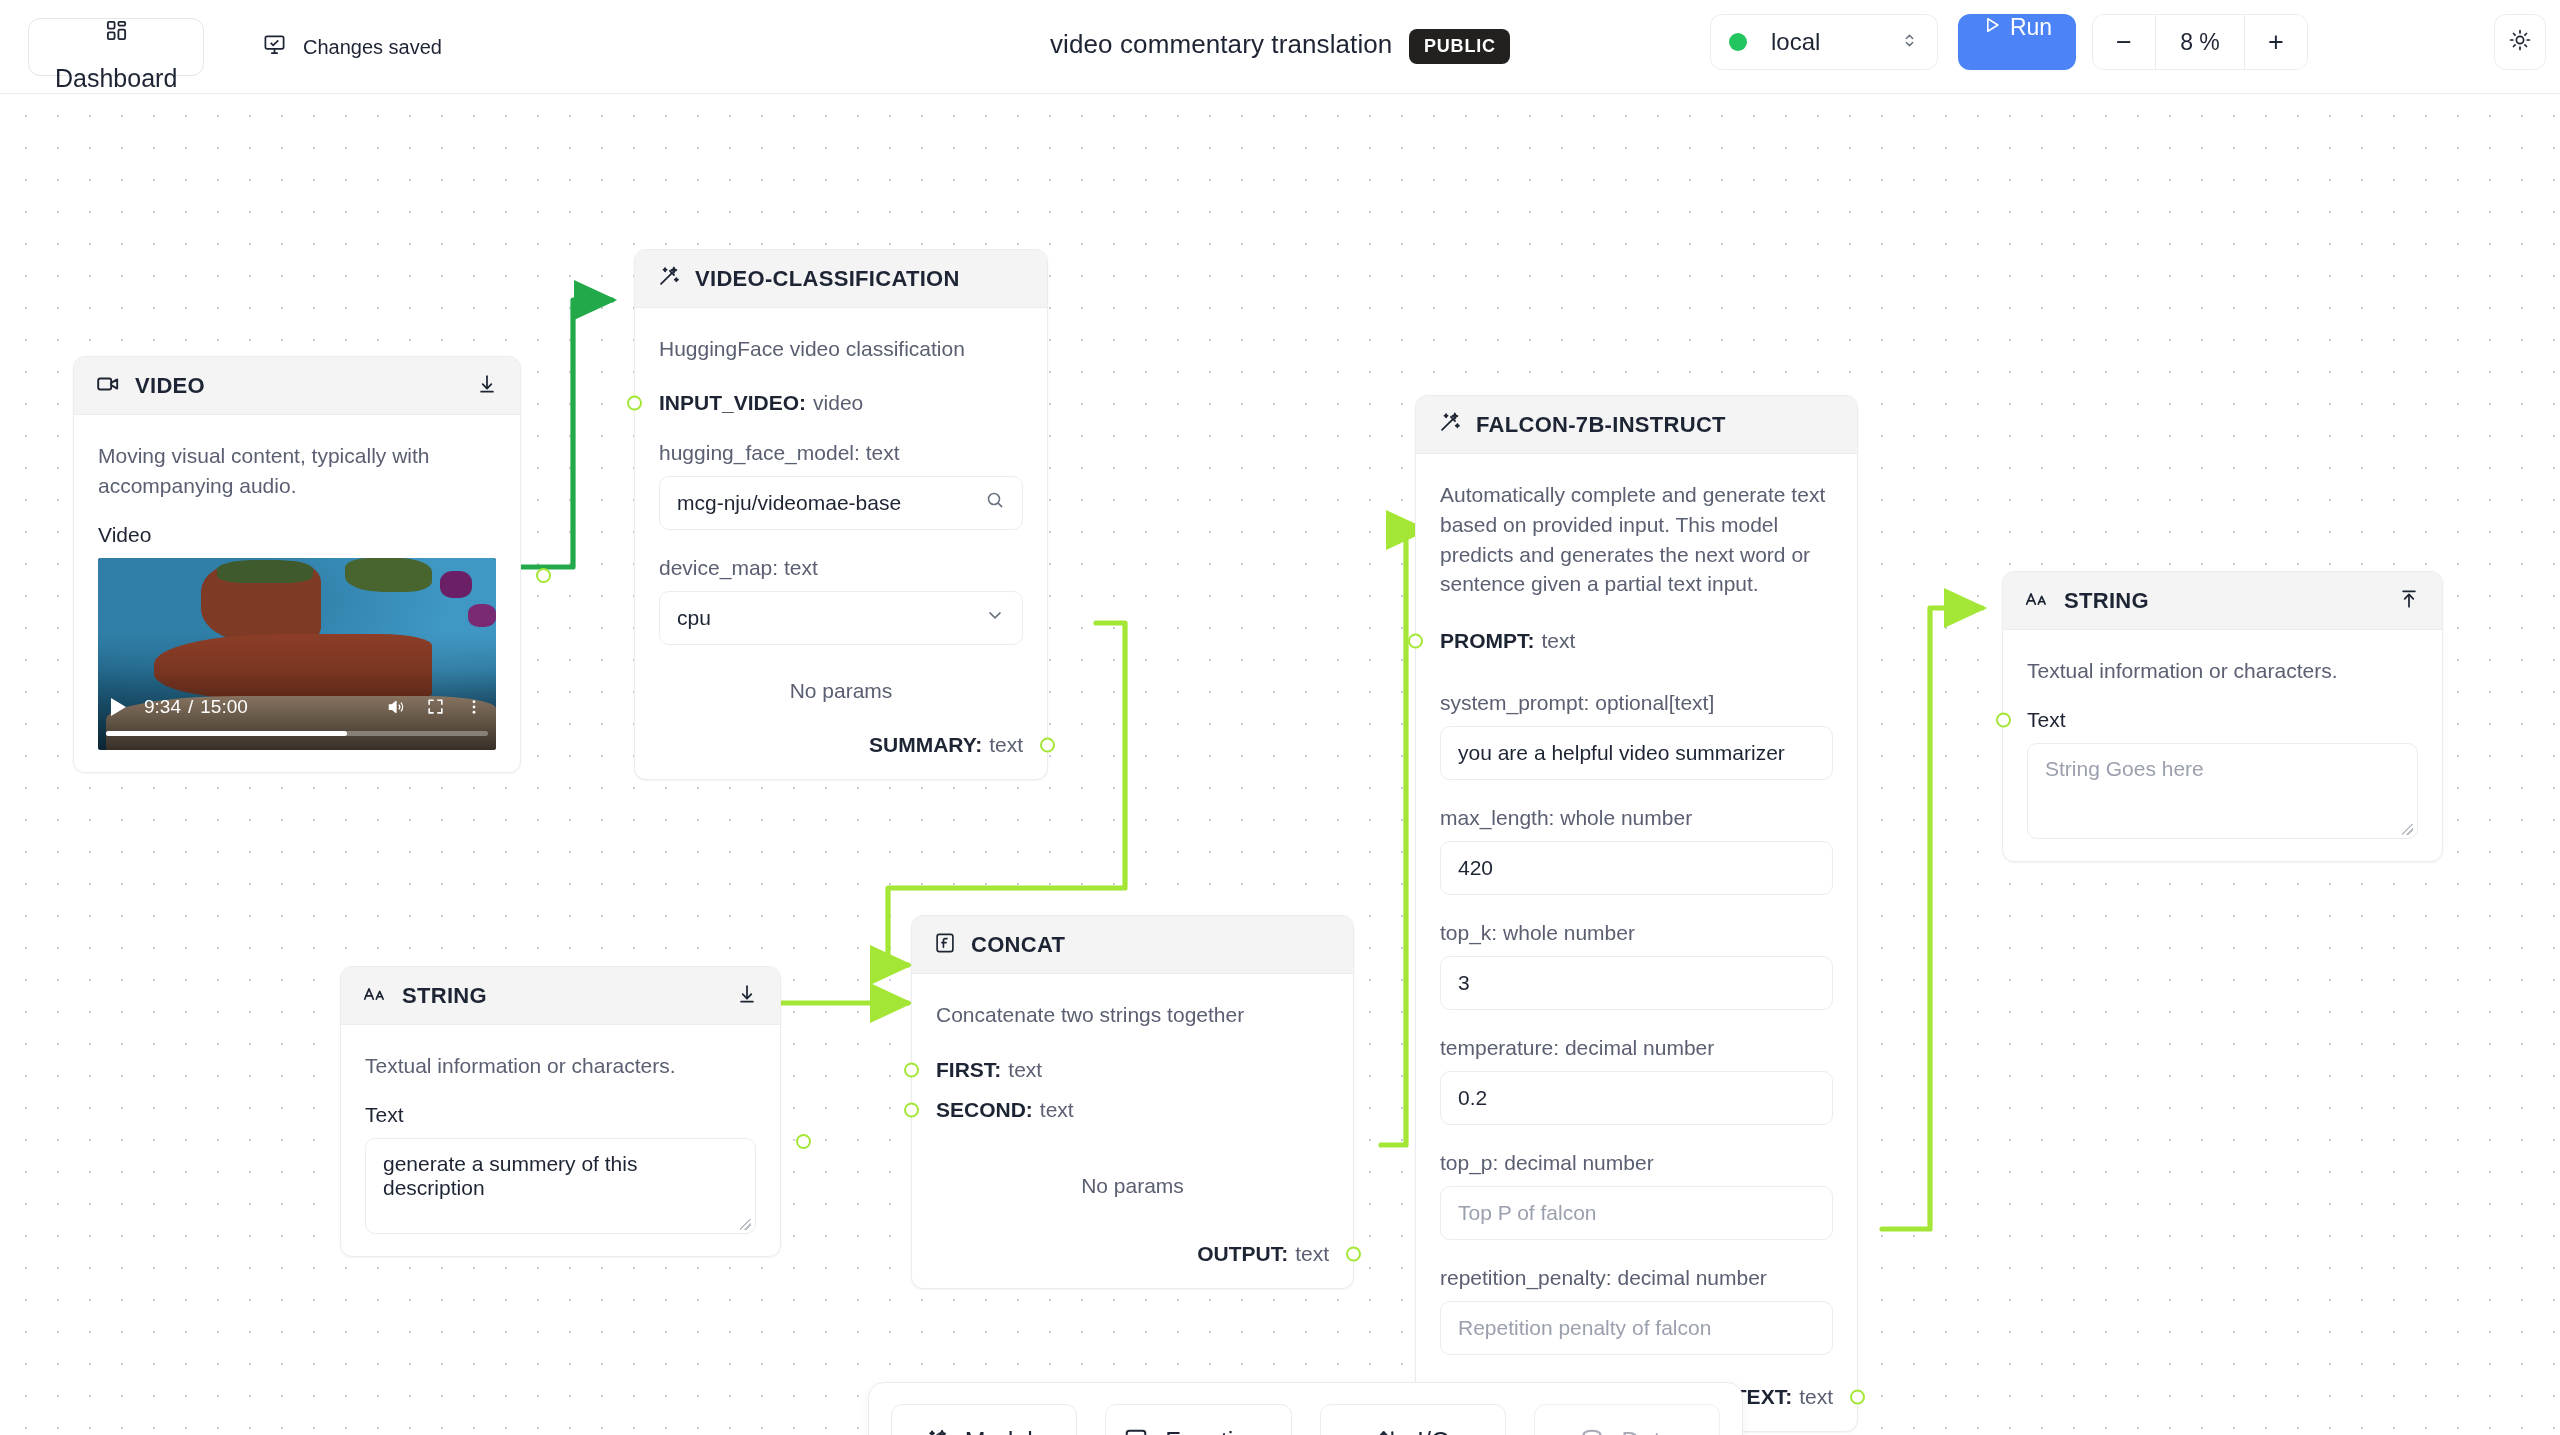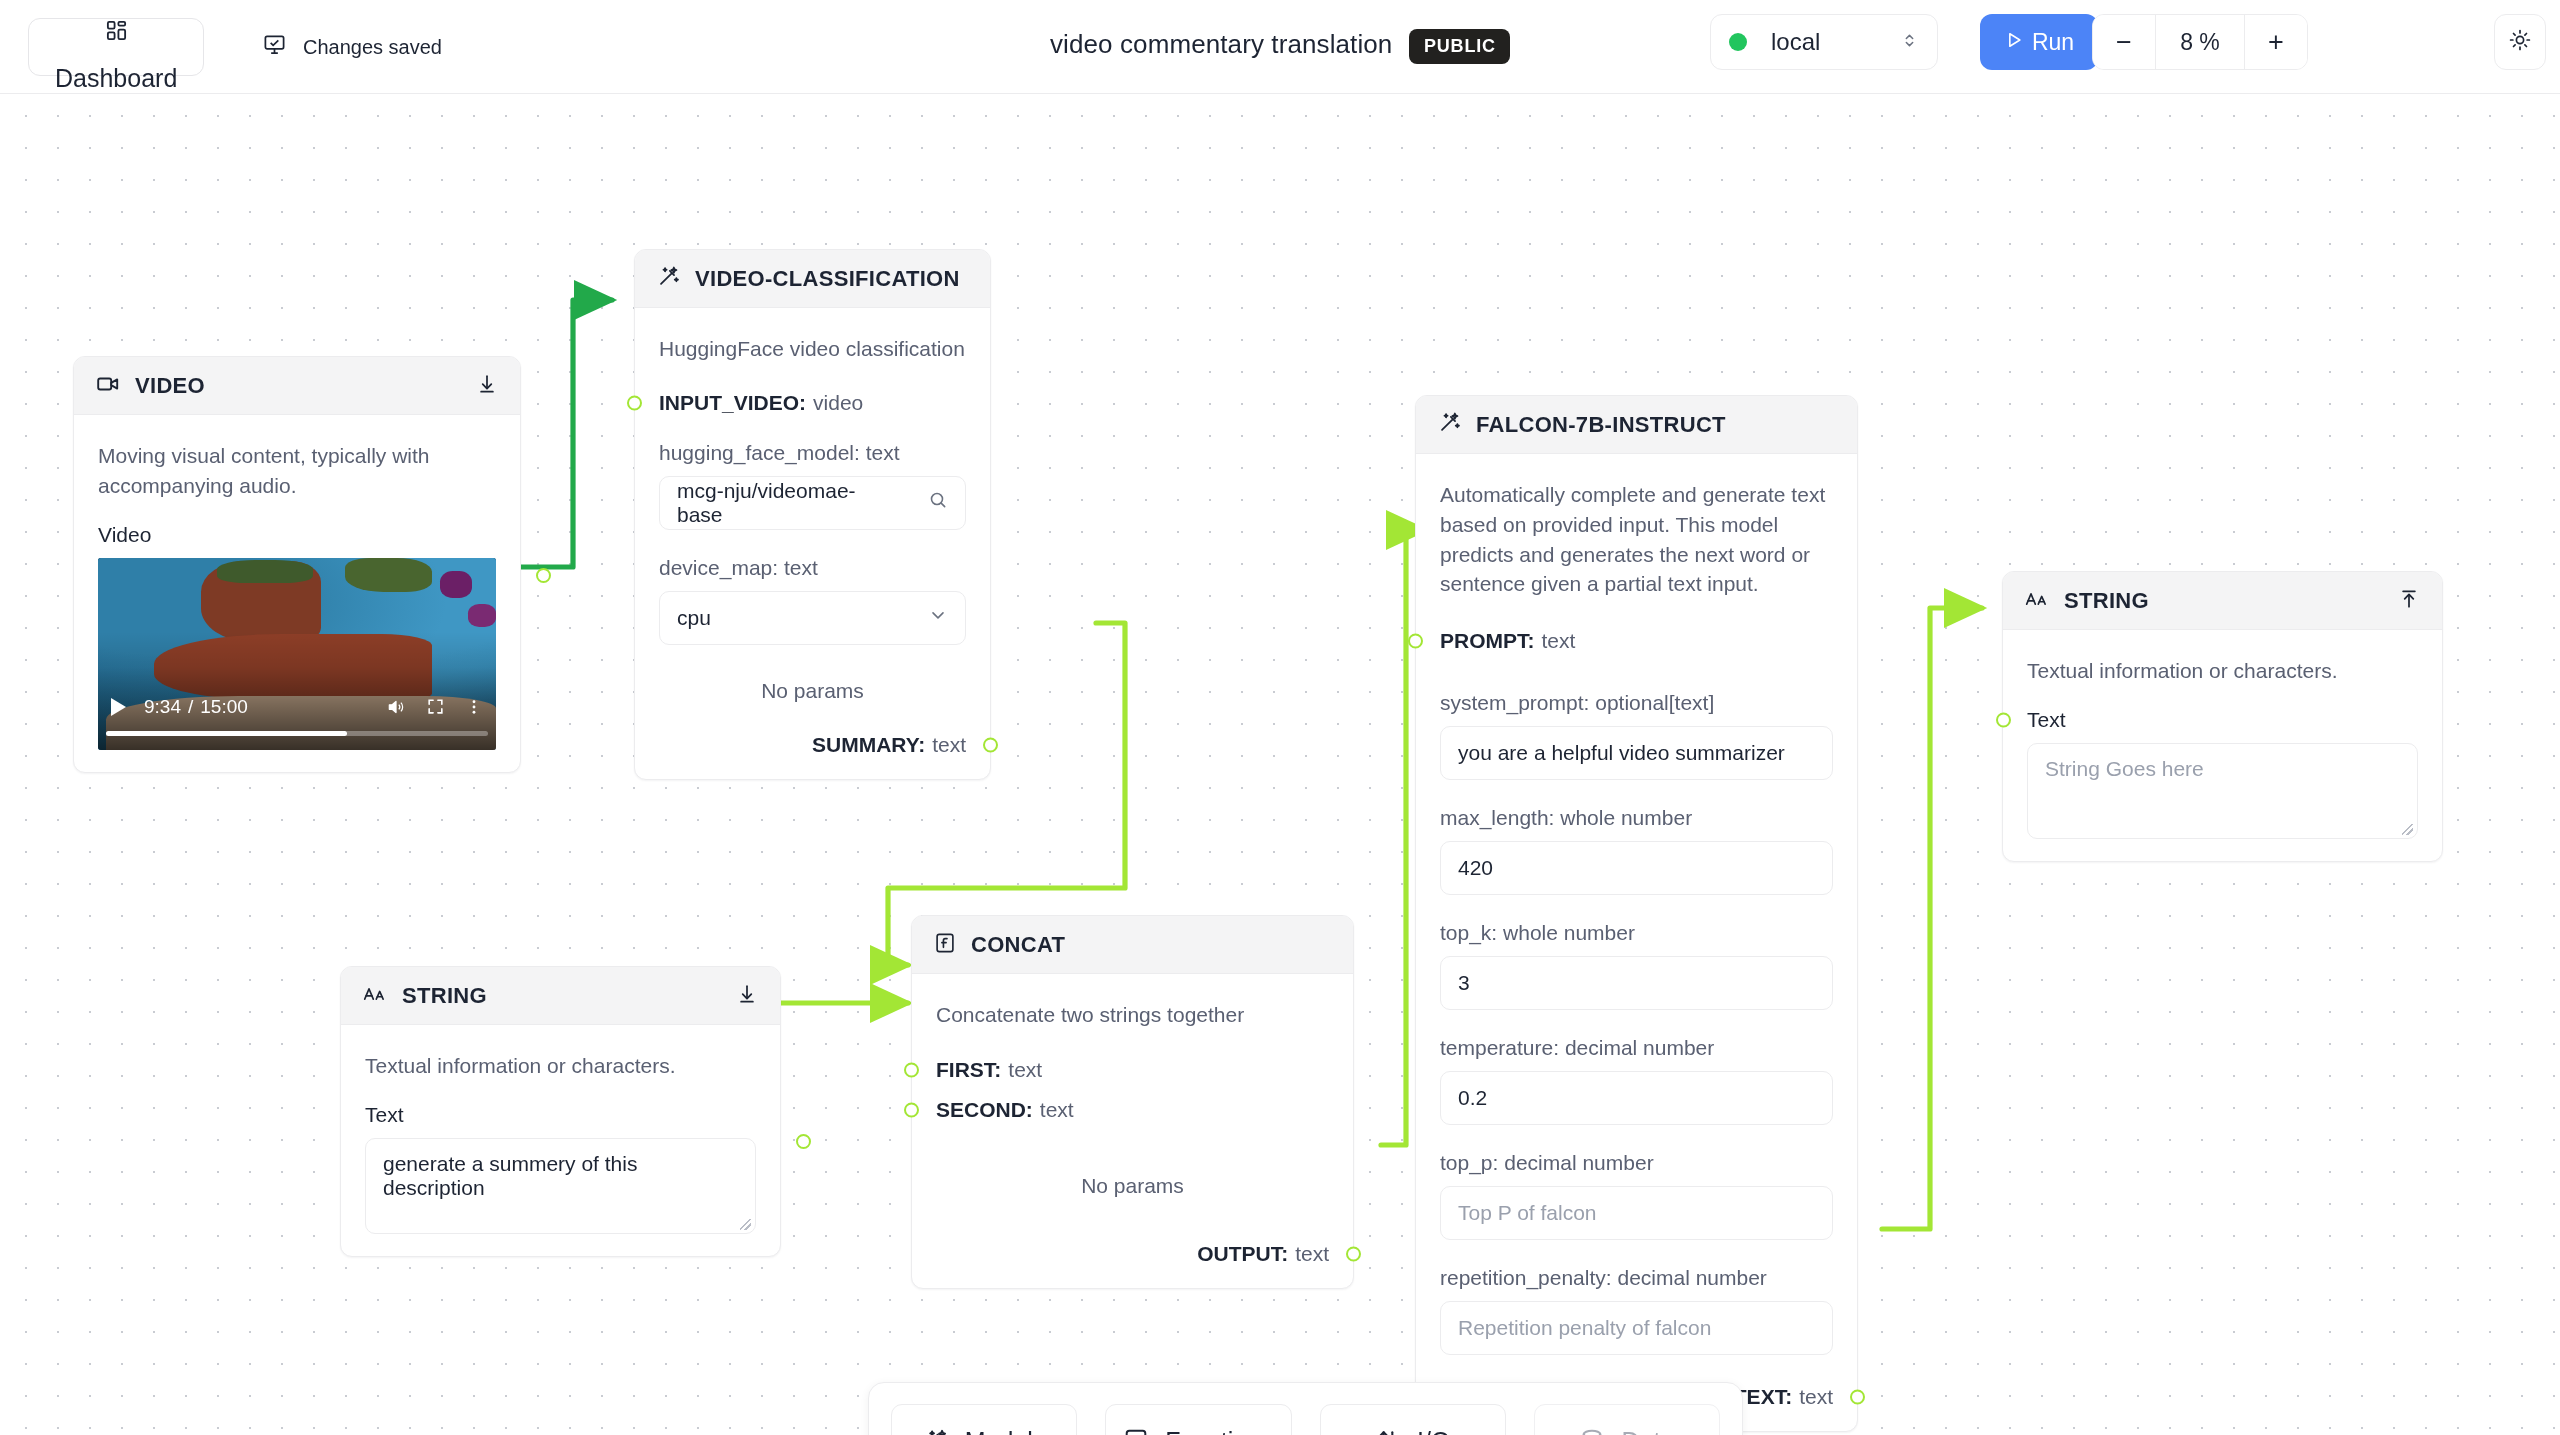--- a/index.html
+++ b/index.html
@@ -49,23 +49,22 @@
     border: 1px solid #ececee; border-radius: 12px;
     background: #fff; display: flex; align-items: center;
     padding: 0 18px; gap: 24px; cursor: pointer;
   }
   .env-dot { width: 18px; height: 18px; border-radius: 50%; background: #22c55e; flex: 0 0 auto; }
   .env-label { font-size: 24px; color: #1d2433; flex: 1; }
   .run-btn {
     position: absolute; left: 1958px; top: 14px;
     width: 118px; height: 56px; border-radius: 12px;
     background: #4c84f7; color: #fff; border: none; cursor: pointer;
-    display: flex; align-items: center; justify-content: center; gap: 8px;
+    display: flex; justify-content: center; gap: 8px;
     font-size: 23px;
-    margin-left: 22px;
   }
   .zoom-group {
     position: absolute; left: 2092px; top: 14px;
     height: 56px; display: flex; align-items: stretch;
     border: 1px solid #ececee; border-radius: 12px; overflow: hidden; background: #fff;
   }
   .zoom-btn {
     width: 62px; display: flex; align-items: center; justify-content: center;
     font-size: 27px; color: #1d2433; cursor: pointer; background: #fff; border: none;
   }
@@ -337,21 +336,21 @@
           </div>
           <div class="vid-bar">
             <div class="vid-bar-fill"></div>
           </div>
         </div>
       </div>
     </div>
     <div class="handle" style="right:-31px; top:211px;"></div>
   </div>
 
-  <div class="node" style="left:634px; top:155px; width:357px;">
+  <div class="node" style="left:634px; top:155px; width:414px;">
     <div class="node-head">
       <span>
         <svg width="23" height="23" viewBox="0 0 24 24" fill="none" stroke="#1d2433" stroke-width="1.8" stroke-linecap="round" stroke-linejoin="round">
           <path d="M4.2 19.8L15.6 8.4"></path>
             <path d="M13.4 6.2l4.4 4.4"></path>
           <path d="M17.6 2.6l.8 1.9 1.9.8-1.9.8-.8 1.9-.8-1.9-1.9-.8 1.9-.8z"></path>
           <path d="M8.4 3.2l.5 1.2 1.2.5-1.2.5-.5 1.2-.5-1.2-1.2-.5 1.2-.5z"></path>
           <path d="M20.2 13.6l.5 1.2 1.2.5-1.2.5-.5 1.2-.5-1.2-1.2-.5 1.2-.5z"></path>
         </svg>
       </span>

